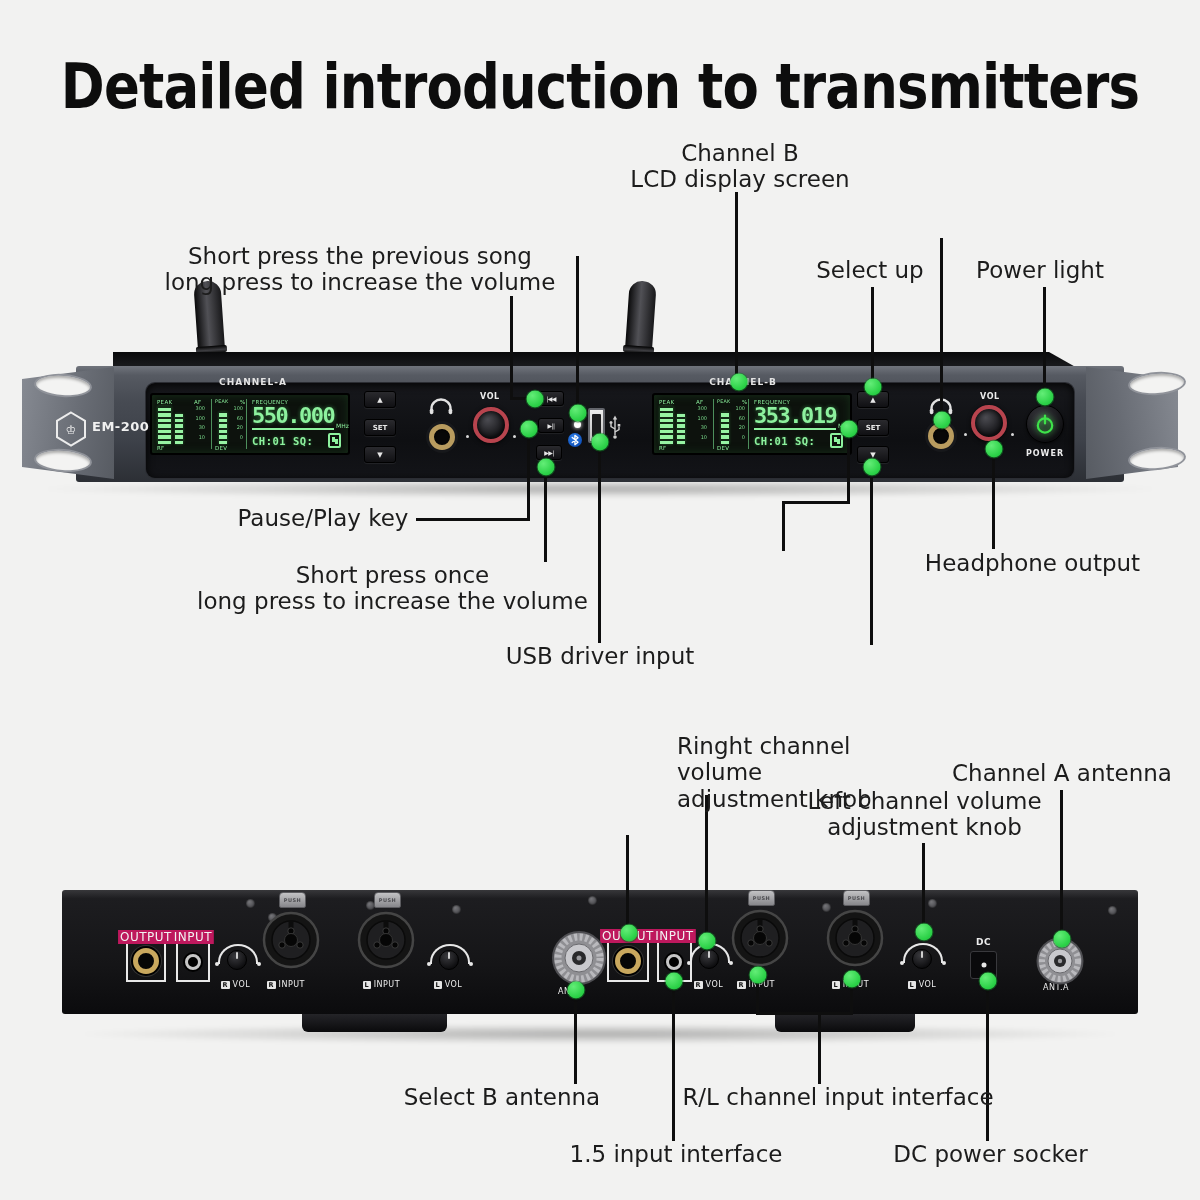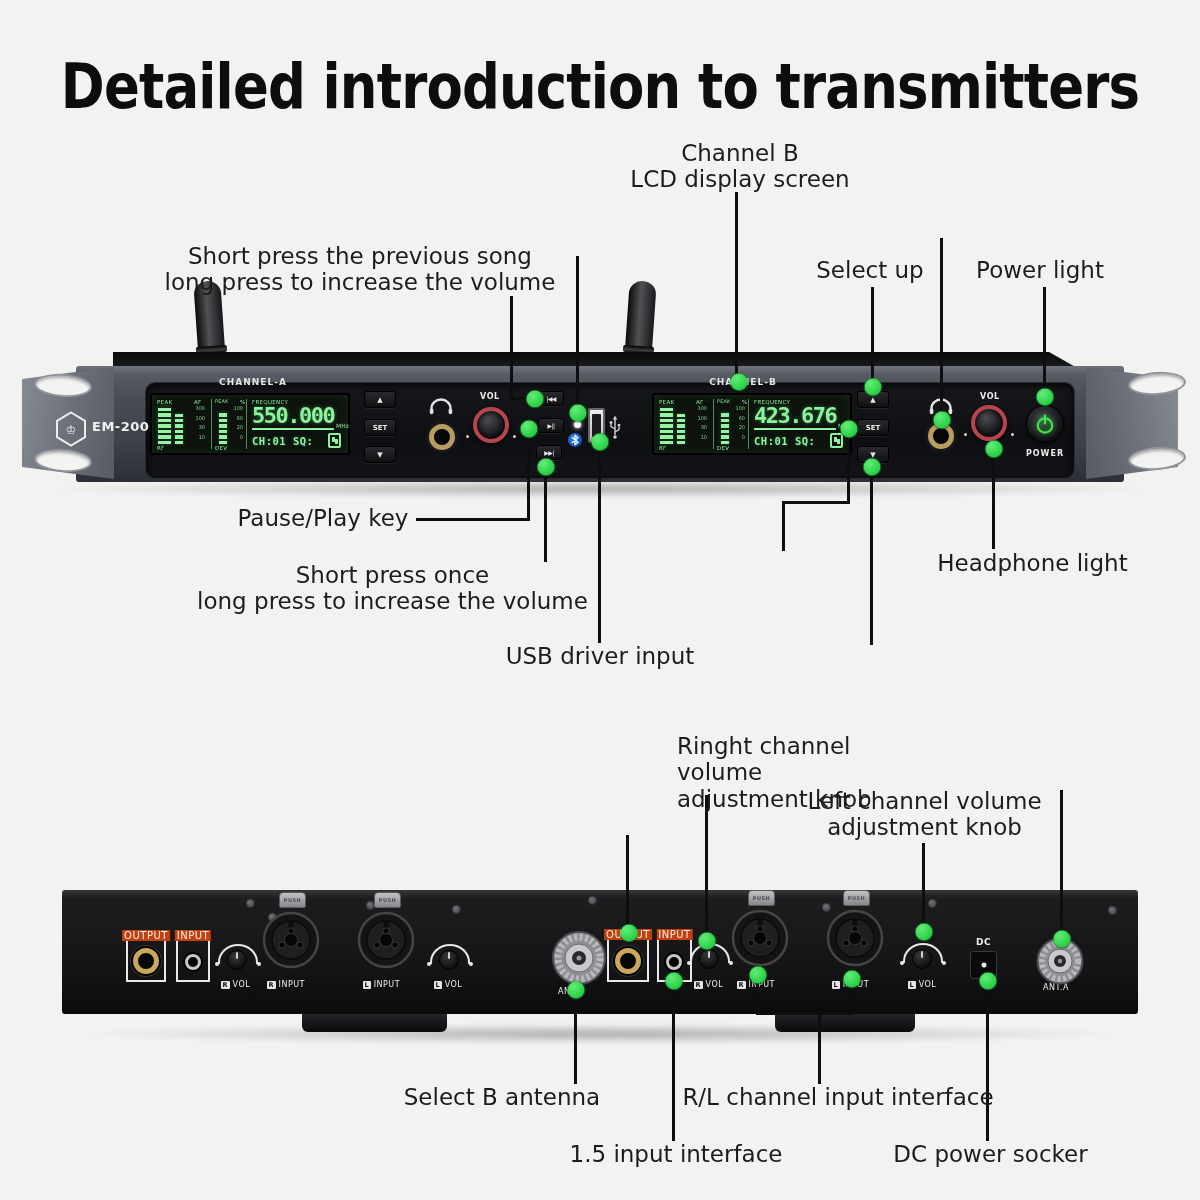--- a/index.html
+++ b/index.html
@@ -39,21 +39,21 @@
 .led{position:absolute;width:7px;height:7px;border-radius:50%;background:#fff;box-shadow:0 0 4px #fff;z-index:4}
 .btc{position:absolute;width:14px;height:14px;border-radius:50%;background:radial-gradient(circle at 40% 32%,#2f7fe8,#0d4fb8 75%);z-index:4;display:flex;align-items:center;justify-content:center}
 .usb{position:absolute;width:17px;height:35px;background:linear-gradient(#ececec,#bdbdbd);border:2px solid #63656b;border-radius:2px;z-index:4}
 .usb::after{content:"";position:absolute;left:2px;right:2px;top:4px;bottom:4px;background:#1c1c1e;border-radius:1px}
 #powerbtn{position:absolute;width:38px;height:38px;border-radius:50%;background:radial-gradient(circle at 40% 32%,#3c3c42,#0f0f12 72%);border:1px solid #000;box-shadow:0 1px 3px rgba(0,0,0,.6);z-index:4;display:flex;align-items:center;justify-content:center}
 .pwr{filter:drop-shadow(0 0 3px rgba(62,226,74,.8))}
 .sico{position:absolute;z-index:4;line-height:0}
 #model{position:absolute;font-size:13px;font-weight:bold;color:#f0f0f0;letter-spacing:.5px;z-index:4}
 #bbody{position:absolute;left:62px;top:890px;width:1076px;height:124px;background:linear-gradient(180deg,#37373a,#1d1d20 7%,#151517 60%,#0b0b0d);border-radius:3px;z-index:2}
 .iobox{position:absolute;border:2px solid #e9e9e9;z-index:3}
-.ioblbl{position:absolute;top:-6px;left:50%;transform:translateX(-50%);background:#c2410c;padding:0 2px;font-size:10px;letter-spacing:.5px;color:#f2f2f2;white-space:nowrap}
+.ioblbl{position:absolute;top:-6px;left:50%;transform:translateX(-50%);background:#be185d;padding:0 2px;font-size:12px;letter-spacing:.5px;color:#f2f2f2;white-space:nowrap}
 .gjack{position:absolute;width:26px;height:26px;border-radius:50%;background:#060606;border:5px solid #c9a85e;box-shadow:0 0 0 2px #000,0 0 0 3px #333;z-index:3}
 .sjack{position:absolute;width:16px;height:16px;border-radius:50%;background:#020202;border:3px solid #c6c6c6;box-shadow:0 0 0 2px #000;z-index:3}
 .arc{position:absolute;width:40px;height:20px;border:2px solid #e8e8e8;border-bottom:none;border-radius:40px 40px 0 0/36px 36px 0 0;z-index:3}
 .arc::before{content:"";position:absolute;left:-5px;bottom:-2px;width:4px;height:4px;border-radius:50%;background:#e8e8e8}
 .arc::after{content:"";position:absolute;right:-5px;bottom:-2px;width:4px;height:4px;border-radius:50%;background:#e8e8e8}
 .bknob{position:absolute;width:20px;height:20px;border-radius:50%;background:radial-gradient(circle at 40% 30%,#3a3a3e,#0d0d0f 75%);border:1px solid #000;z-index:4}
 .bknob::after{content:"";position:absolute;left:8px;top:1px;width:2px;height:7px;background:#cfcfcf;border-radius:1px}
 .push{position:absolute;width:27px;height:16px;background:linear-gradient(#c2c2c4,#87878b);border:1px solid #5c5c60;border-radius:4px 4px 2px 2px;color:#4c4c50;font-size:5px;font-weight:bold;text-align:center;line-height:15px;letter-spacing:.5px;z-index:3}
 .blbl{position:absolute;color:#ededed;font-size:8px;letter-spacing:.5px;white-space:nowrap;z-index:3}
 .bdg{display:inline-block;background:#e6e6e6;color:#141414;font-size:6.5px;line-height:8px;padding:0 1.5px;border-radius:1px;font-weight:bold}
@@ -170,21 +170,21 @@
     <span class="lt" style="left:63px;top:4px;font-size:4.8px">PEAK</span>
     <span class="lt" style="left:88px;top:4px">%</span>
     <div class="bar" style="left:67px;top:17px;width:8px;height:32px"></div>
     <div class="scale" style="left:77px;top:9px;width:14px">100
 60
 20
 0</div>
     <span class="lt" style="left:63px;top:50px">DEV</span>
     <div class="vdiv" style="left:94px"></div>
     <span class="lt" style="left:100px;top:4px">FREQUENCY</span>
-    <div class="fnum" style="left:100px;top:10px">423.676</div>
+    <div class="fnum" style="left:100px;top:10px">353.019</div>
     <span class="funit" style="left:184px;top:27px">MHz</span>
     <div class="frow2" style="left:100px;top:40px">CH:01 SQ:</div>
     <span class="sqicon" style="left:176px;top:38px"></span>
   </div>
   <div class="btn3" style="left:857px;top:391px">▲</div>
   <div class="btn3" style="left:857px;top:419px;font-weight:bold">SET</div>
   <div class="btn3" style="left:857px;top:446px">▼</div>
 
   <span class="sico" style="left:928px;top:398px">
     <svg width="26" height="17" viewBox="0 0 26 17">
@@ -237,21 +237,21 @@
   <div class="co" style="left:140px;top:243px;width:440px">Short press the previous song
 long press to increase the volume</div>
   <div class="co" style="left:600px;top:140px;width:280px">Channel B
 LCD display screen</div>
   <div class="co" style="left:770px;top:257px;width:200px">Select up</div>
   <div class="co" style="left:930px;top:257px;width:220px">Power light</div>
   <div class="co" style="left:228px;top:505px;width:190px">Pause/Play key</div>
   <div class="co" style="left:170px;top:562px;width:445px">Short press once
 long press to increase the volume</div>
   <div class="co" style="left:480px;top:643px;width:240px">USB driver input</div>
-  <div class="co" style="left:880px;top:550px;width:305px">Headphone light</div>
+  <div class="co" style="left:880px;top:550px;width:305px">Headphone output</div>
 
   <div class="gshadow" style="left:70px;top:1024px;width:1060px;height:20px"></div>
   <div class="foot" style="left:302px;top:1013px;width:145px"></div>
   <div class="foot" style="left:775px;top:1013px;width:140px"></div>
   <div id="bbody"></div>
 
   <div class="screw" style="left:246px;top:899px"></div>
   <div class="screw" style="left:268px;top:913px"></div>
   <div class="screw" style="left:366px;top:901px"></div>
   <div class="screw" style="left:452px;top:905px"></div>
@@ -384,20 +384,21 @@
   <div class="ln" style="left:574px;top:996px;width:3px;height:88px"></div>
   <div class="ln" style="left:756px;top:980px;width:3px;height:35px"></div>
   <div class="ln" style="left:850px;top:984px;width:3px;height:31px"></div>
   <div class="ln" style="left:756px;top:1012px;width:97px;height:3px"></div>
   <div class="ln" style="left:818px;top:1012px;width:3px;height:72px"></div>
   <div class="ln" style="left:672px;top:985px;width:3px;height:156px"></div>
   <div class="ln" style="left:986px;top:985px;width:3px;height:156px"></div>
 
   <div class="co" style="left:677px;top:733px;width:260px;text-align:left">Ringht channel volume
 adjustment knob</div>
+  <div class="co" style="left:942px;top:760px;width:240px">Channel A antenna</div>
   <div class="co" style="left:802px;top:788px;width:245px">Left channel volume
 adjustment knob</div>
   <div class="co" style="left:382px;top:1084px;width:240px">Select B antenna</div>
   <div class="co" style="left:678px;top:1084px;width:320px">R/L channel input interface</div>
   <div class="co" style="left:556px;top:1141px;width:240px">1.5 input interface</div>
   <div class="co" style="left:878px;top:1141px;width:225px">DC power socker</div>
 
 </div>
 
 </body></html>

